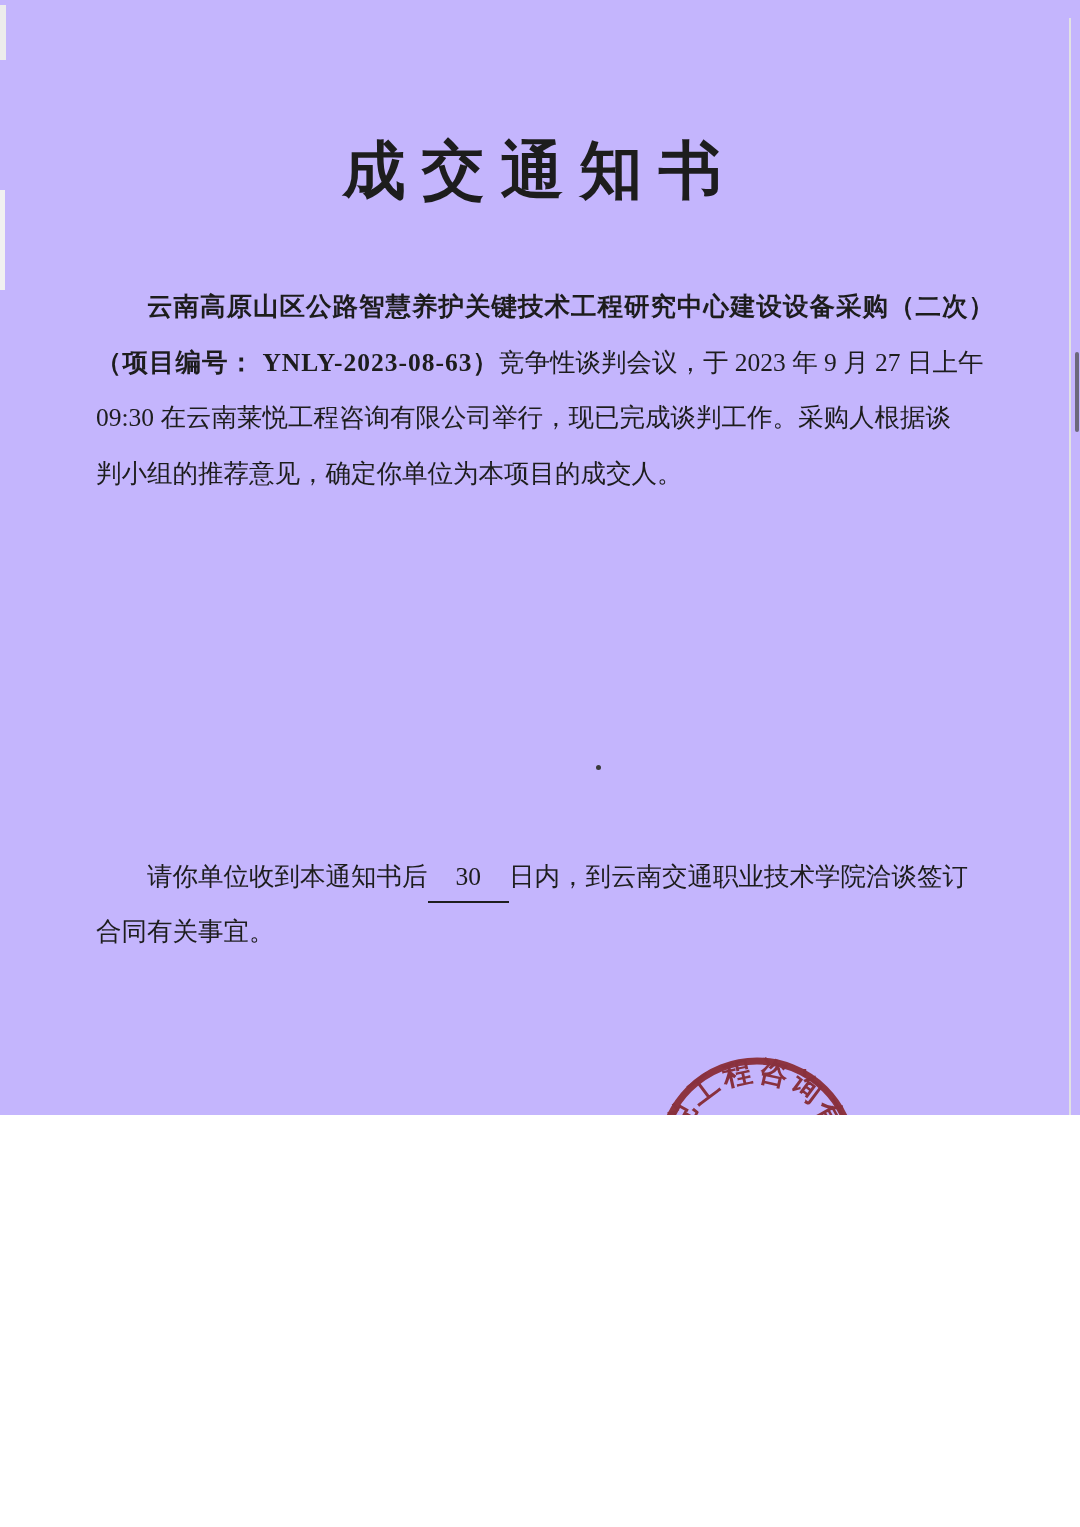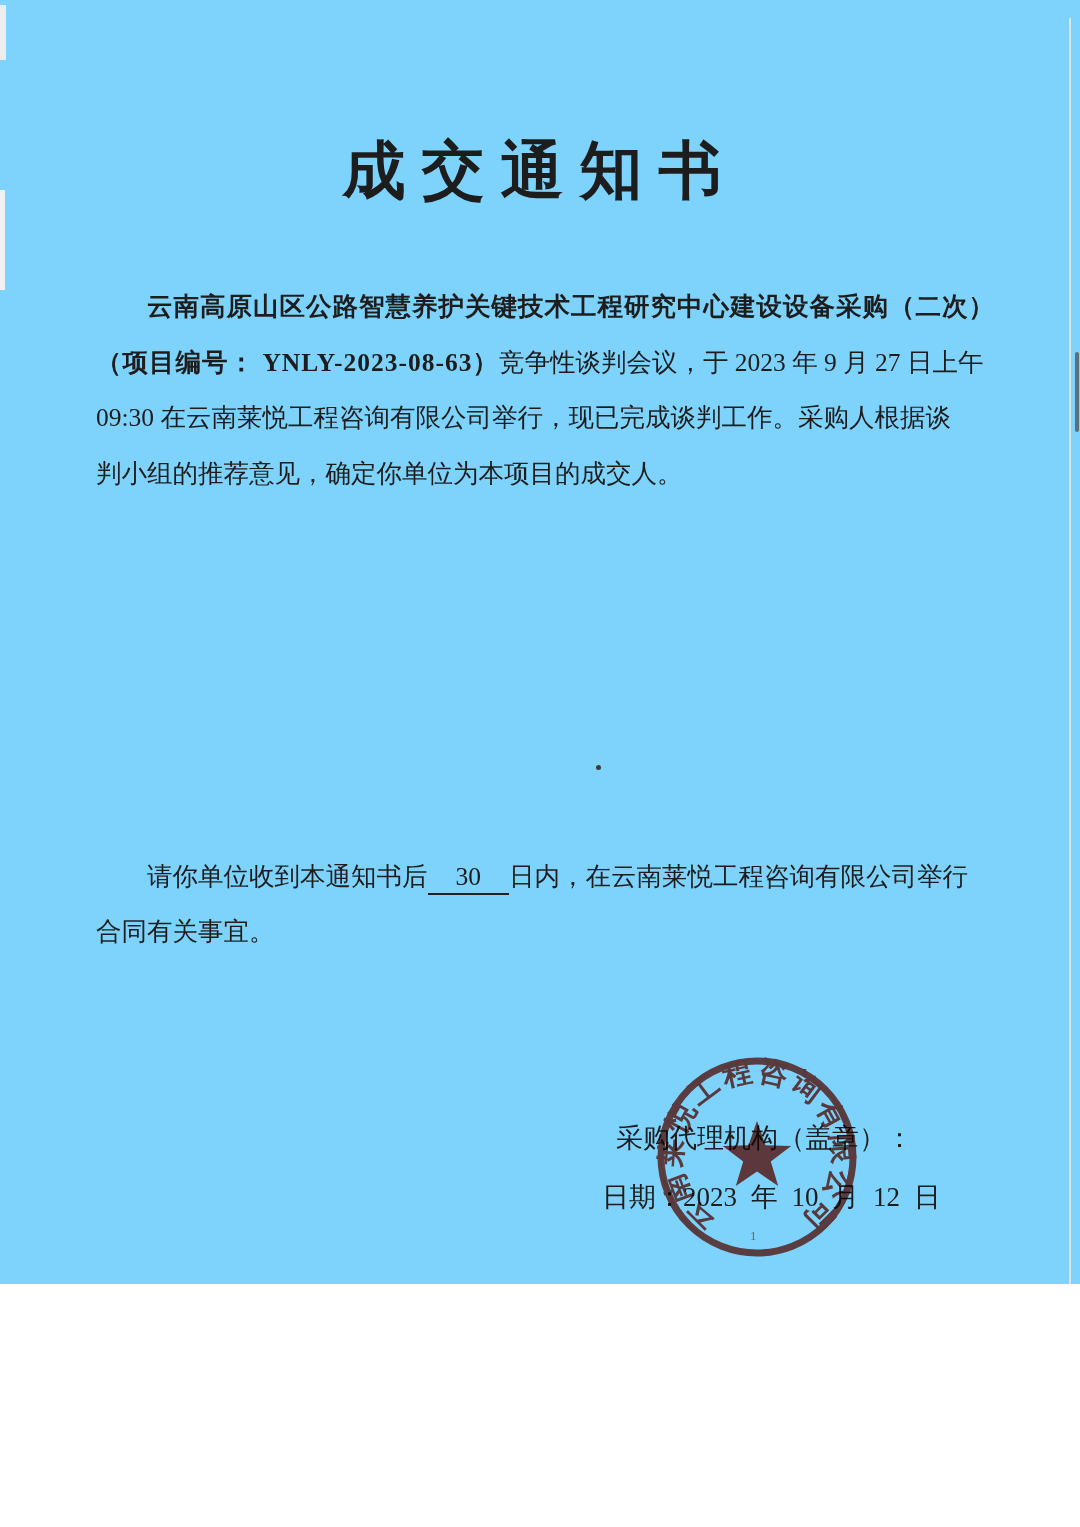--- a/index.html
+++ b/index.html
@@ -1,19 +1,19 @@
 <!DOCTYPE html>
 <html><head>
 <meta charset="utf-8">
 <style>
   html,body{margin:0;padding:0;background:#ffffff;}
   .page{
     position:relative;
-    width:1080px;height:1284px;
-    background:#7dd3fc;
+    width:1080px;height:1115px;
+    background:#c4b5fd;
     font-family:"Liberation Serif","DejaVu Serif",serif;
     color:#1d1d1d;
     overflow:hidden;
   }
   .doc-title{
     position:absolute;top:136px;left:0;width:100%;
     text-align:center;
     font-size:63px;line-height:70px;font-weight:700;
     letter-spacing:16px;
   }
@@ -55,21 +55,21 @@
     position:absolute;top:849px;left:96px;width:900px;
     font-size:25.5px;line-height:55px;
     text-indent:2em;
     white-space:nowrap;
     margin:0;
   }
   .blank-fill{
     display:inline-block;
     text-indent:0;
     border-bottom:2px solid #1f1f1f;
-    padding:0 28px 2px 28px;
+    padding:0 28px 10px 28px;
     line-height:1.1;
   }
   .sign-agency{
     position:absolute;top:1121px;left:616px;
     font-size:27px;line-height:34px;white-space:nowrap;
   }
   .sign-date{
     position:absolute;top:1180px;left:602px;
     font-size:27px;line-height:34px;white-space:nowrap;
     word-spacing:7px;
@@ -113,21 +113,21 @@
         <col style="width:194px">
         <col style="width:209px">
         <col style="width:225px">
         <col style="width:103px">
     </colgroup>
     <tbody>
   </tbody>
     </table>
 
   <p class="notice">
-    <span>请你单位收到本通知书后</span><span class="blank-fill">30</span><span>日内，在云南莱悦工程咨询有限公司举行</span><br>
+    <span>请你单位收到本通知书后</span><span class="blank-fill">30</span><span>日内，到云南交通职业技术学院洽谈签订</span><br>
     <span>合同有关事宜。</span>
   </p>
 
   <div class="sign-agency">采购代理机构（盖章）：</div>
   <div class="sign-date">日期：2023 年 10 月 12 日</div>
 
   <svg class="stamp" viewBox="0 0 220 220" xmlns="http://www.w3.org/2000/svg">
     <defs>
       <path id="stampArc" d="M 72 175.8 A 76 76 0 1 1 148 175.8" fill="none"></path>
     </defs>

